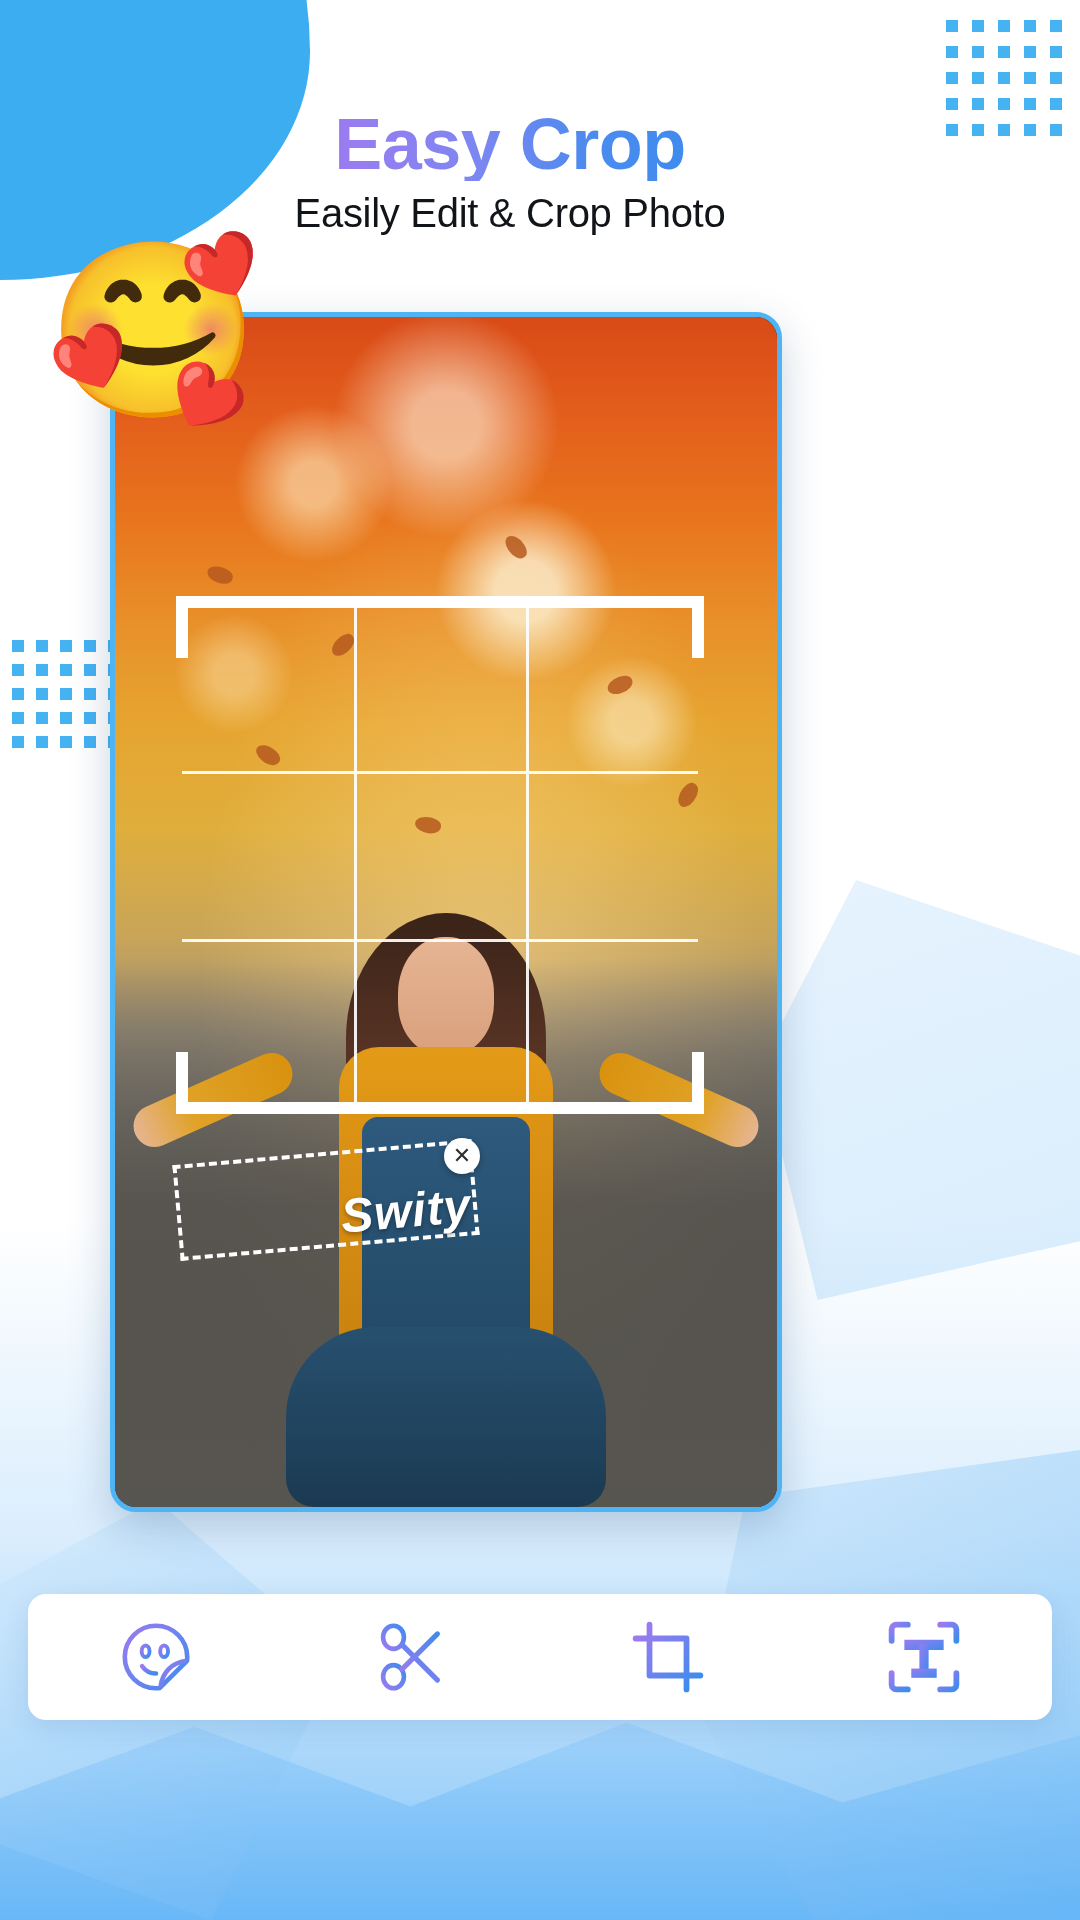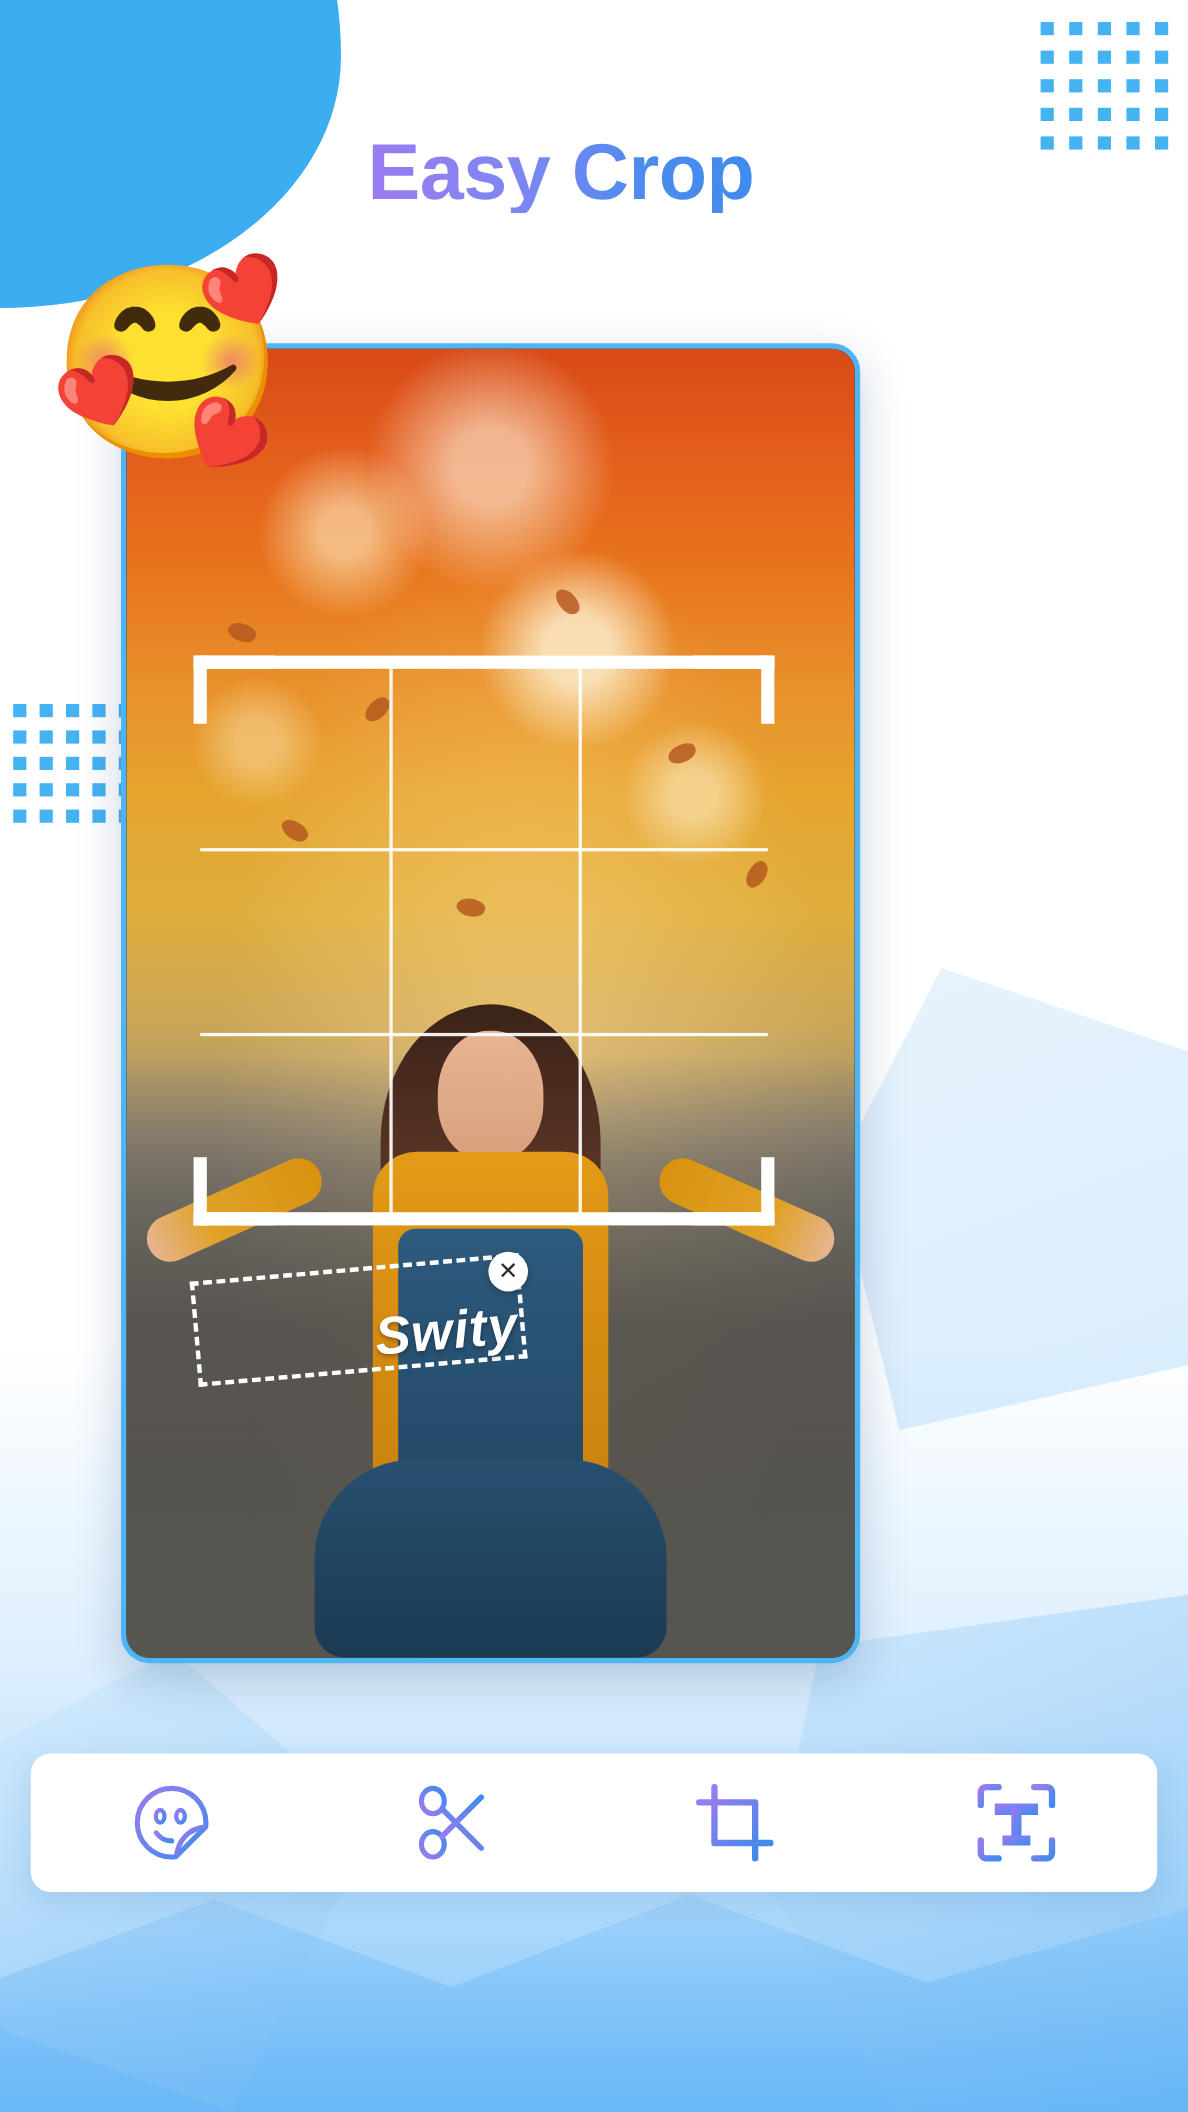--- a/index.html
+++ b/index.html
@@ -60,21 +60,21 @@
     top: 640px; left: 12px;
     grid-template-columns: repeat(5, 11px);
     grid-template-rows: repeat(5, 11px);
     gap: 13px;
   }
 
   
   .header {
     position: absolute;
     z-index: 6;
-    left: 0; top: 121px;
+    left: 0; top: 108px;
     width: 1080px;
     text-align: center;
     padding-right: 60px;
   }
   .app-title {
     font-size: 72px;
     font-weight: bold;
     letter-spacing: -0.5px;
     line-height: 1.02;
     background: linear-gradient(90deg, #9B7BF0 0%, #7F86F2 38%, #4D8BEE 72%, #3F8BEE 100%);
@@ -367,20 +367,21 @@
       <span></span>
     <span></span>
       <span></span>
       <span></span>
       <span></span>
       <span></span>
   </div>
 
   <div class="header">
     <div class="app-title">Easy Crop</div>
+    <div class="app-subtitle">Easily Edit &amp; Crop Photo</div>
   </div>
 
   <div class="hero-emoji">🥰</div>
 
   <div class="phone">
     <div class="photo">
       <div class="photo-road"></div>
 
       <div class="leaf" style="left:92px;top:250px;transform:rotate(24deg);"></div>
       <div class="leaf" style="left:215px;top:320px;transform:rotate(-38deg);"></div>

